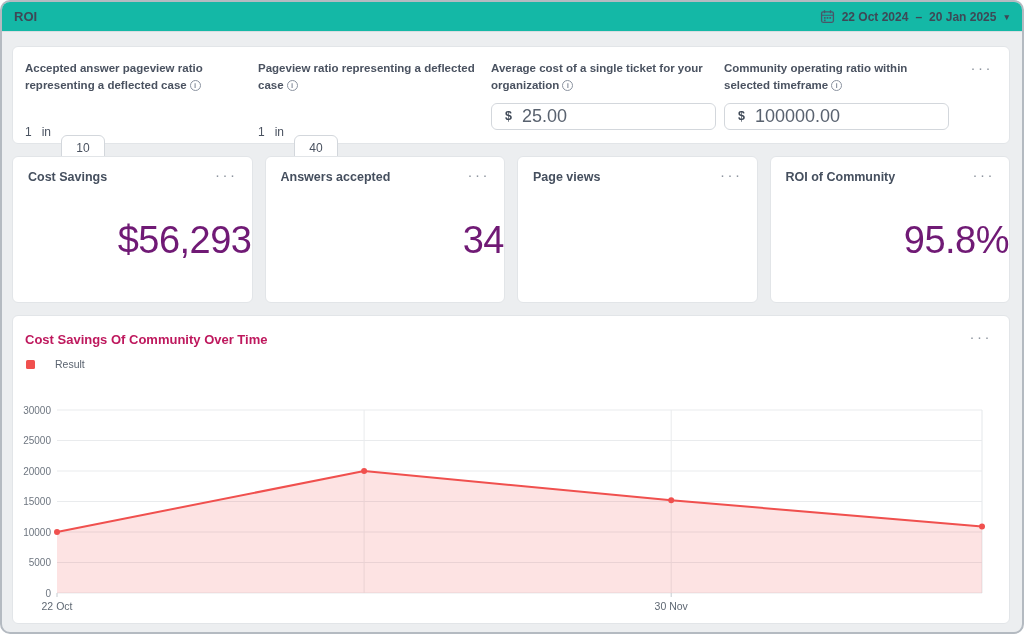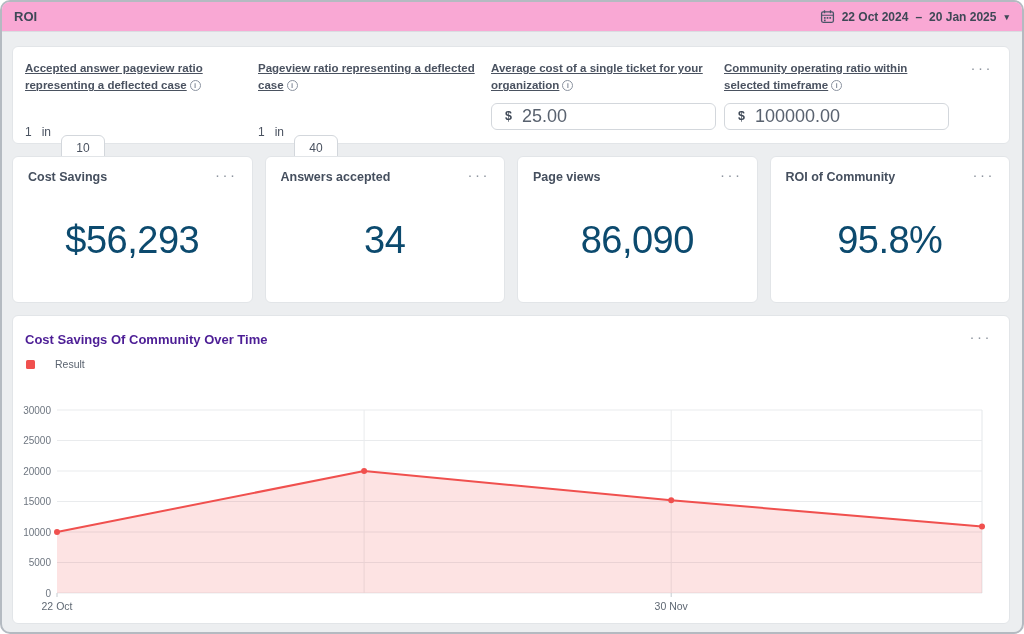--- a/index.html
+++ b/index.html
@@ -1,50 +1,50 @@
 <!DOCTYPE html>
 <html><head>
 <meta charset="utf-8">
 <style>
   * { margin:0; padding:0; box-sizing:border-box; }
   html,body { width:1024px; height:634px; background:#fff; font-family:"Liberation Sans", sans-serif; }
   .frame { position:absolute; inset:0; border:2px solid #b4bac1; border-radius:10px; background:#eceef0; overflow:hidden; }
 
   
-  .topbar { height:30px; background:#f9a8d4; border-bottom:1px solid #dadde1; display:flex; align-items:center; justify-content:space-between; padding:0 13px 0 12px; }
+  .topbar { height:30px; background:#14b8a6; border-bottom:1px solid #dadde1; display:flex; align-items:center; justify-content:space-between; padding:0 13px 0 12px; }
   .topbar-title { font-weight:bold; font-size:13px; color:#3e4856; }
   .date-range { display:flex; align-items:center; gap:7px; color:#3e4856; font-size:12px; font-weight:bold; cursor:pointer;justify-content:center; }
   .caret { font-size:9px; color:#3e4856; margin-left:1px; }
 
   .content { position:absolute; left:10px; top:44px; width:998px; }
   .card { background:#fff; border:1px solid #e2e5e8; border-radius:6px; }
 
   
   .settings-card { height:98px; padding:13px 12px; display:flex; position:relative; margin-bottom:12px; }
   .setting-col { width:233px; }
-  .setting-label { font-size:11.5px; font-weight:bold; color:#4a5260; line-height:1.5; width:218px;text-decoration:underline; }
+  .setting-label { font-size:11.5px; font-weight:bold; color:#4a5260; line-height:1.5; width:218px; }
   .info-icon { display:inline-block; width:11px; height:11px; border:1px solid #8b93a0; border-radius:50%; font-size:8px; line-height:10px; text-align:center; color:#8b93a0; font-weight:bold; margin-left:3px; vertical-align:1px; }
   .setting-control { margin-top:8px; display:flex; align-items:center; gap:10px; font-size:12px; color:#4a5260; }
   .ratio-input { width:44px; height:27px; border:1px solid #d3d7dc; border-radius:6px; text-align:center; font-size:12px; color:#4a5260; font-family:inherit; outline:none;margin-top:32px; }
   .currency-box { width:225px; height:27px; border:1px solid #d3d7dc; border-radius:6px; display:flex; align-items:center; padding-left:13px; gap:10px; background:#fff; }
   .currency-symbol { font-weight:bold; color:#3e4856; font-size:12.5px; }
   .currency-box input { border:none; outline:none; flex:1; font-size:18px; color:#59626f; font-family:inherit; background:transparent; }
   .more-btn { color:#8f96a0; font-size:15px; letter-spacing:2.5px; cursor:pointer; line-height:10px; user-select:none; }
   .settings-more { position:absolute; right:16px; top:16px; }
 
   
   .metrics-row { display:flex; gap:12px; margin-bottom:12px; }
   .metric-card { flex:1; height:147px; position:relative; }
   .metric-title { position:absolute; left:15px; top:13px; font-size:12.5px; font-weight:bold; color:#454f5e; }
   .metric-more { position:absolute; right:14px; top:13px; }
-  .metric-value { position:absolute; left:0; right:0; top:62px; text-align:center; font-size:38px; color:#0c4a6e; letter-spacing:-0.5px; }
+  .metric-value { position:absolute; left:0; right:0; top:62px; text-align:right; font-size:38px; color:#701a75; letter-spacing:-0.5px; }
 
   
   .chart-card { height:309px; position:relative; }
-  .chart-title { position:absolute; left:12px; top:16px; font-size:13px; font-weight:bold; color:#4c1d95; }
+  .chart-title { position:absolute; left:12px; top:16px; font-size:13px; font-weight:bold; color:#be185d; }
   .chart-more { position:absolute; right:17px; top:16px; }
   .legend { position:absolute; left:13px; top:42px; display:flex; align-items:center; gap:20px; font-size:10.5px; color:#5b6470; }
   .legend-swatch { width:9px; height:9px; border-radius:1.5px; background:#f0504e; }
   svg.chart { position:absolute; left:0; top:0; }
 </style>
 </head>
 <body>
 
 <div class="frame">
 
@@ -125,21 +125,20 @@
         <div class="metric-value">$56,293</div>
       </div>
       <div class="card metric-card">
         <div class="metric-title">Answers accepted</div>
         <div class="more-btn metric-more">···</div>
         <div class="metric-value">34</div>
       </div>
       <div class="card metric-card">
         <div class="metric-title">Page views</div>
         <div class="more-btn metric-more">···</div>
-        <div class="metric-value">86,090</div>
       </div>
       <div class="card metric-card">
         <div class="metric-title">ROI of Community</div>
         <div class="more-btn metric-more">···</div>
         <div class="metric-value">95.8%</div>
       </div>
     </div>
 
     <div class="card chart-card">
       <div class="chart-title">Cost Savings Of Community Over Time</div>

